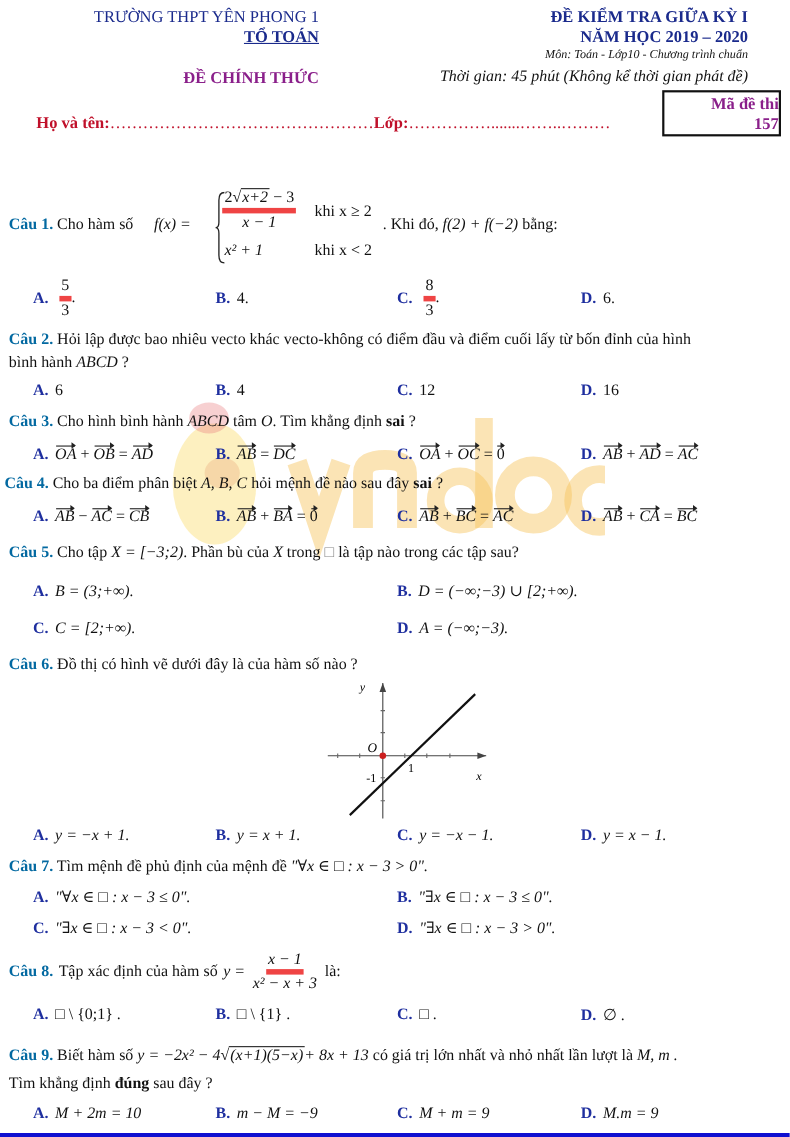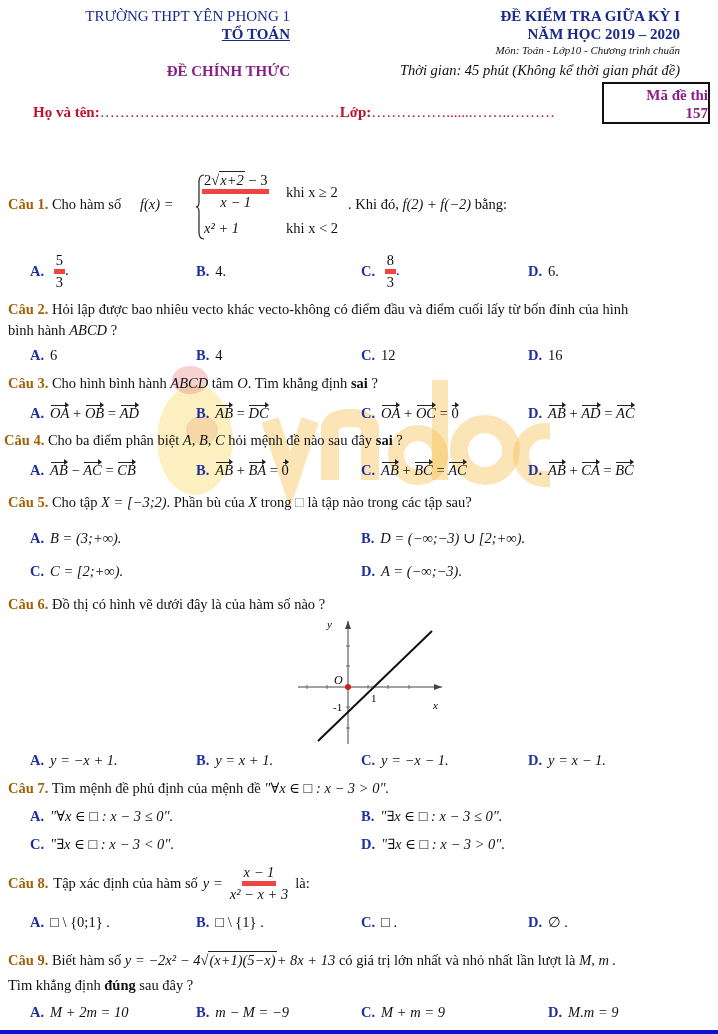--- a/index.html
+++ b/index.html
@@ -5,21 +5,21 @@
   * { box-sizing: border-box; margin: 0; padding: 0; }
   html, body { width: 718px; height: 1034px; background: #ffffff; overflow: hidden; }
   body { position: relative; font-family: "Liberation Serif", "DejaVu Serif", serif; color: #111; font-size: 14.5px; }
   .abs { position: absolute; white-space: nowrap; }
   .navy { color: #1a2a8c; }
   .purple { color: #8a1f8a; }
   .red { color: #c0102a; }
   .b { font-weight: bold; }
   .i { font-style: italic; }
   .ctr { text-align: right; }
-  .q-label { color: #a16207; font-weight: bold; }
+  .q-label { color: #0369a1; font-weight: bold; }
   .opt-label { color: #1f2f9f; font-weight: bold; margin-right: 6px; }
   .math { font-style: italic; font-family: "Liberation Serif", "DejaVu Serif", serif; }
   .vec { position: relative; display: inline-block; }
   .vec::before { content: ""; position: absolute; left: 1px; right: 1px; top: 0px; border-top: 1px solid #222; }
   .vec::after { content: ""; position: absolute; right: 0px; top: -3px; width: 0; height: 0; border-left: 4px solid #222; border-top: 3px solid transparent; border-bottom: 3px solid transparent; }
   .frac { display: inline-flex; flex-direction: column; align-items: center; vertical-align: middle; line-height: 1.15; }
   .frac .num { border-bottom: 5px solid #ef4444; padding: 0 2px; }
   .frac .den { padding: 0 2px; }
   .sqrt { border-top: 1px solid #222; padding: 0 1px; }
   .code-box { border: 2px solid #111; }
@@ -246,15 +246,15 @@
   <span class="math">M, m .</span>
 </div>
 <div class="abs" style="left:8px; top:977px;">
   <span>Tìm khẳng định</span>
   <span class="b">đúng</span>
   <span>sau đây ?</span>
 </div>
 <div class="abs math" style="left:30px; top:1004px;"><span class="opt-label" style="font-style:normal;">A.</span><span>M + 2m = 10</span></div>
 <div class="abs math" style="left:196px; top:1004px;"><span class="opt-label" style="font-style:normal;">B.</span><span>m − M = −9</span></div>
 <div class="abs math" style="left:361px; top:1004px;"><span class="opt-label" style="font-style:normal;">C.</span><span>M + m = 9</span></div>
-<div class="abs math" style="left:528px; top:1004px;margin-left:20px;"><span class="opt-label" style="font-style:normal;">D.</span><span>M.m = 9</span></div>
+<div class="abs math" style="left:528px; top:1004px;"><span class="opt-label" style="font-style:normal;">D.</span><span>M.m = 9</span></div>
 
 <div class="bottom-rule"></div>
 
 </body></html>

